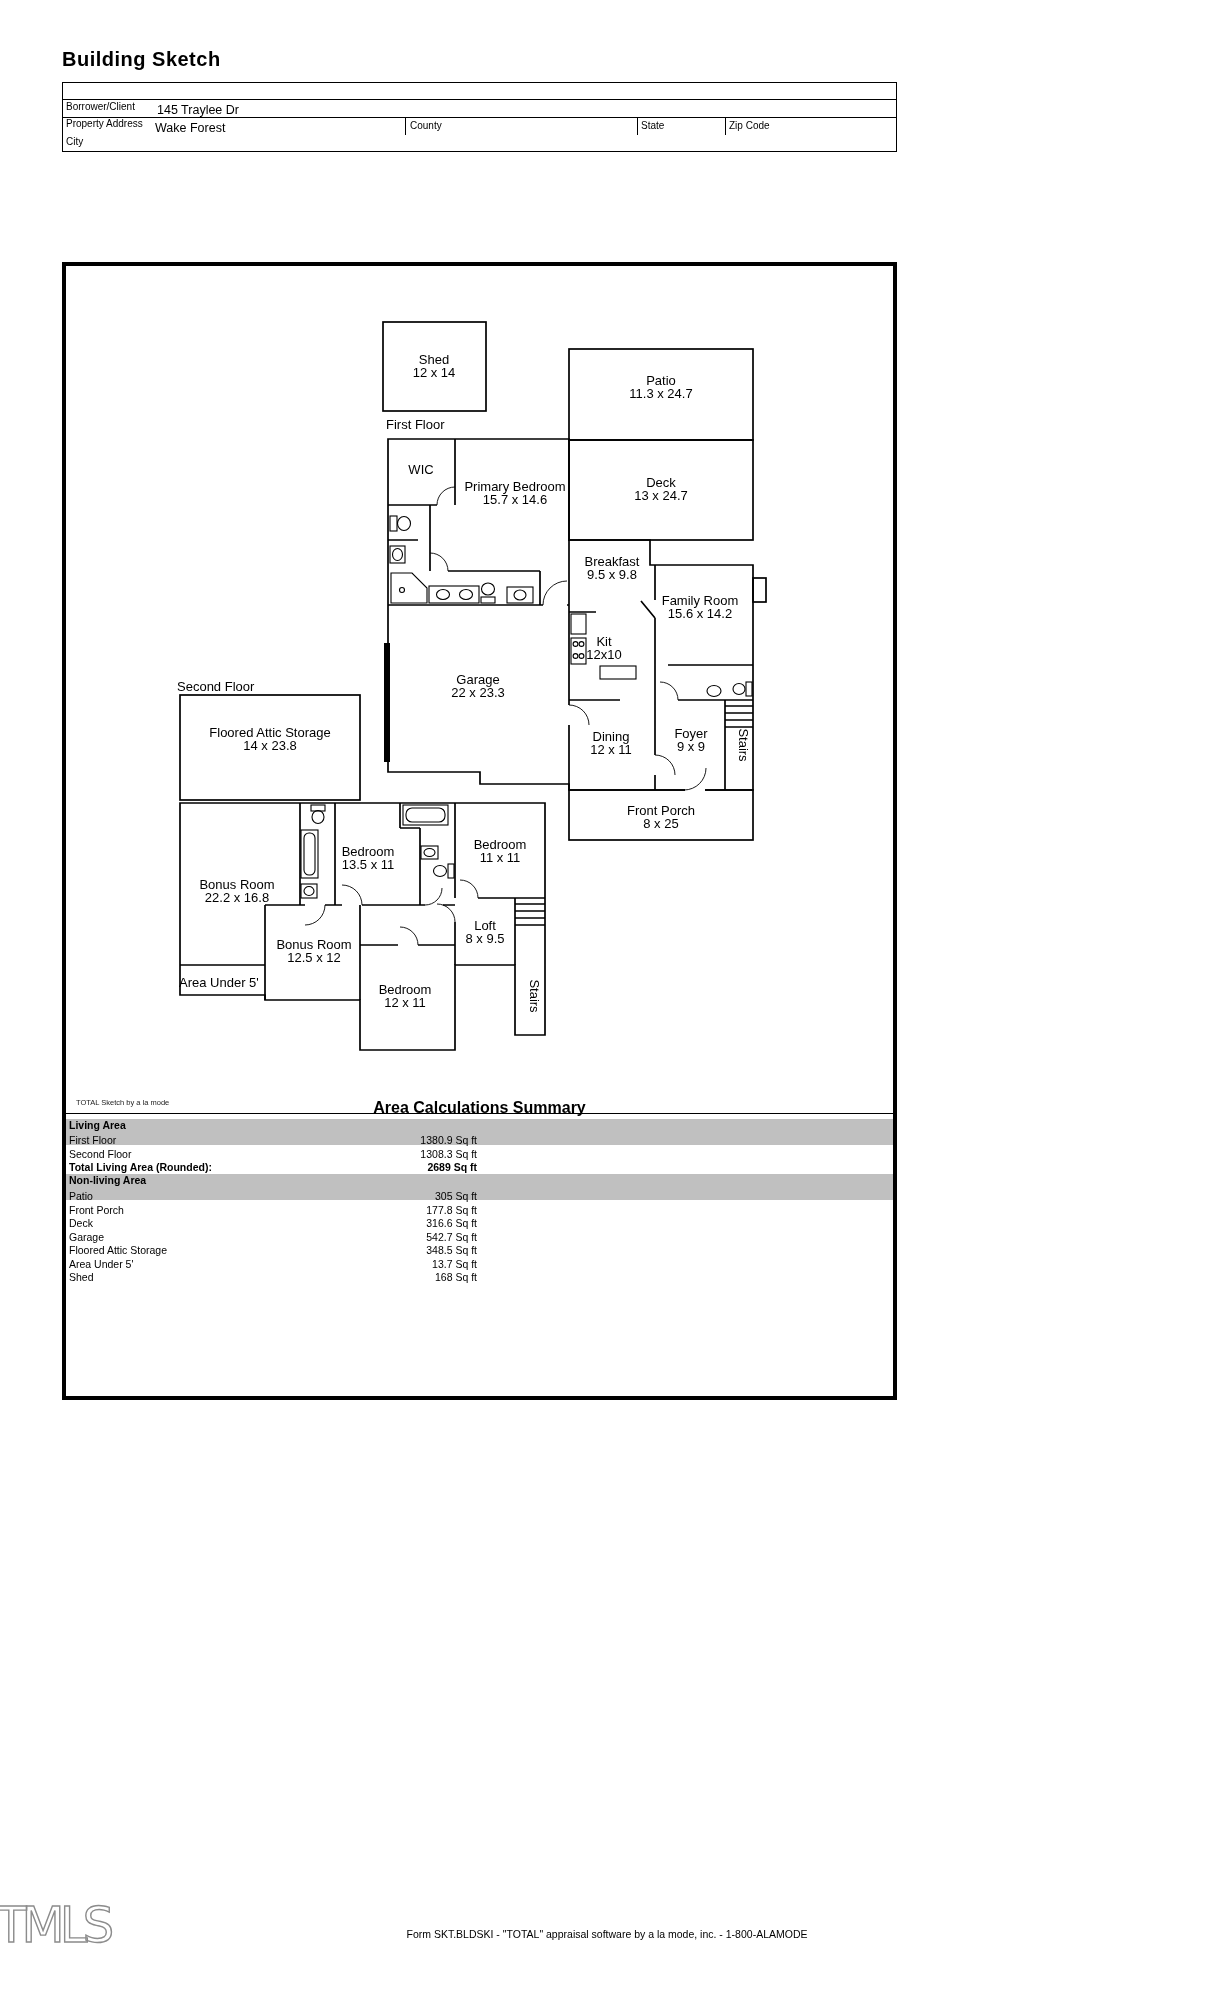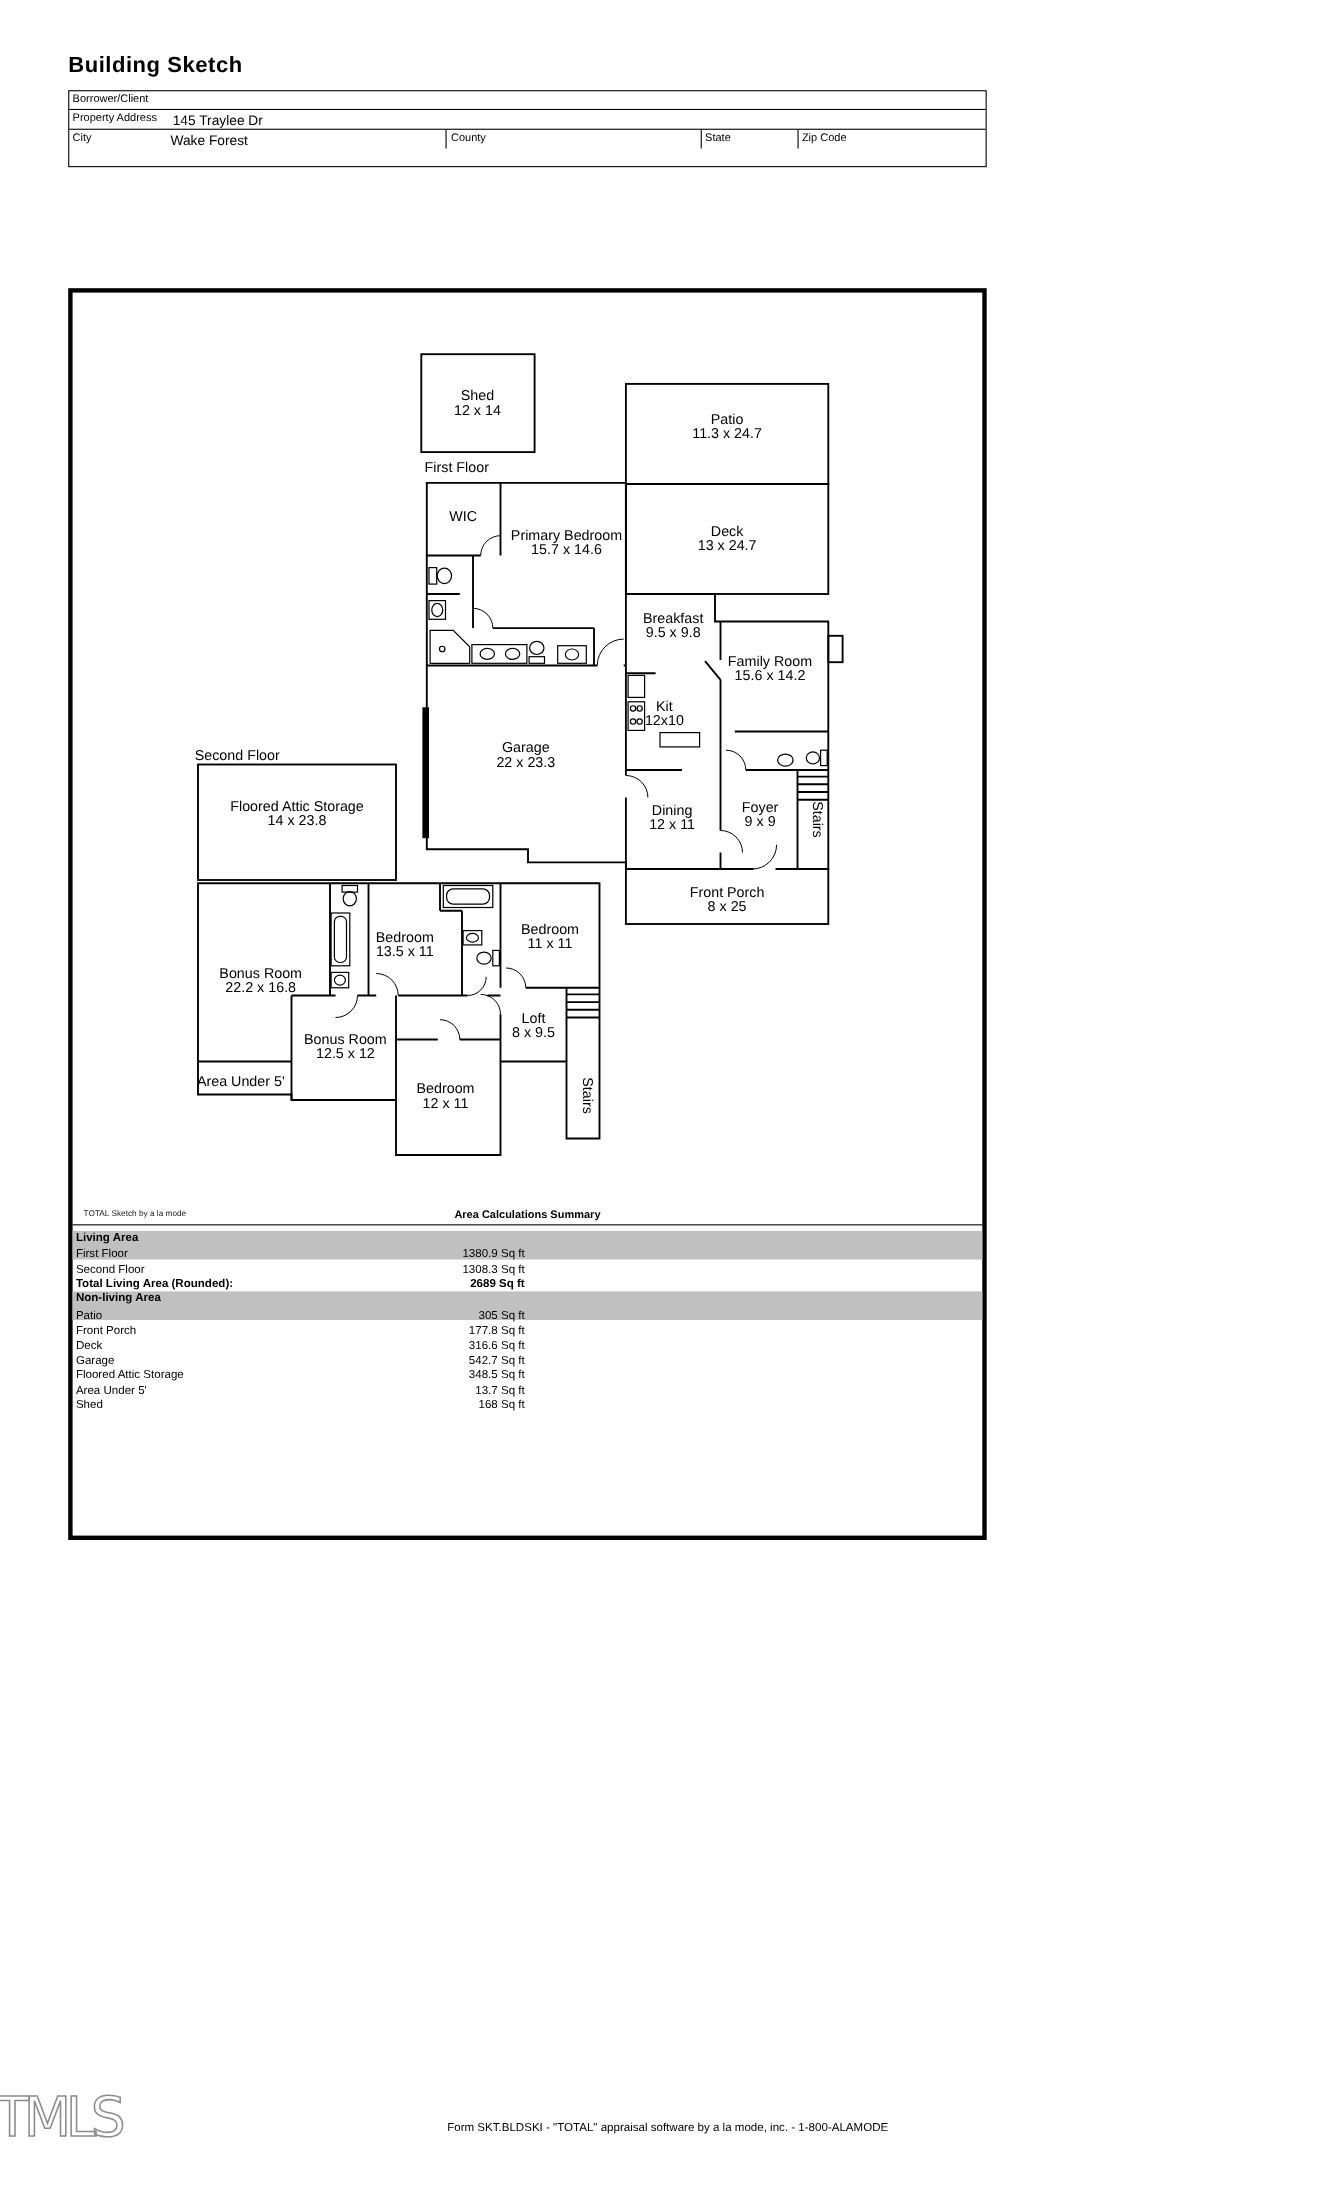--- a/index.html
+++ b/index.html
@@ -12,31 +12,31 @@
   .abs { position:absolute; }
 
   .page-title {
     left:62px; top:48px; width:835px; 
     font-size:20px; font-weight:bold; letter-spacing:.5px;
   }
 
   
   .form-box { left:62px; top:82px; width:835px; height:70px; border:1px solid #000; }
   .frow { position:absolute; left:0; width:100%; }
-  .flabel { position:absolute; left:3px; top:2px; font-size:10px; white-space:nowrap; }
+  .flabel { position:absolute; left:3px; top:18px; font-size:10px; white-space:nowrap; }
   .fvalue { position:absolute; top:3px; font-size:12.5px; white-space:nowrap; }
   .fcell-label { position:absolute; top:2px; font-size:10px; }
   .vline { position:absolute; top:0; width:1px; height:100%; background:#000; }
 
   
   .sketch-box { left:62px; top:262px; width:835px; height:1138px; border:4px solid #000; }
 
   
   .watermark { left:76px; top:1098px; font-size:7.5px; color:#222; }
-  .summary-title { left:62px; top:1099px; width:835px; text-align:center; font-size:10px; font-weight:bold; }
+  .summary-title { left:62px; top:1099px; width:835px; text-align:center; font-size:16px; font-weight:bold; }
   .summary-divider { left:66px; top:1113px; width:827px; height:1px; background:#000; }
   .sband {
     left:66px; width:827px; height:26px; background:#c0c0c0;
     font-size:10.5px; font-weight:bold; line-height:13px; padding-left:3px;
   }
   .srow { left:66px; width:827px; height:13.5px; font-size:10.5px; }
   .srow .slabel { position:absolute; left:3px; top:1px; white-space:nowrap; }
   .srow .svalue { position:absolute; left:254px; top:1px; width:157px; text-align:right; white-space:nowrap; }
   .srow.bold { font-weight:bold;padding-left:42px; }
 

